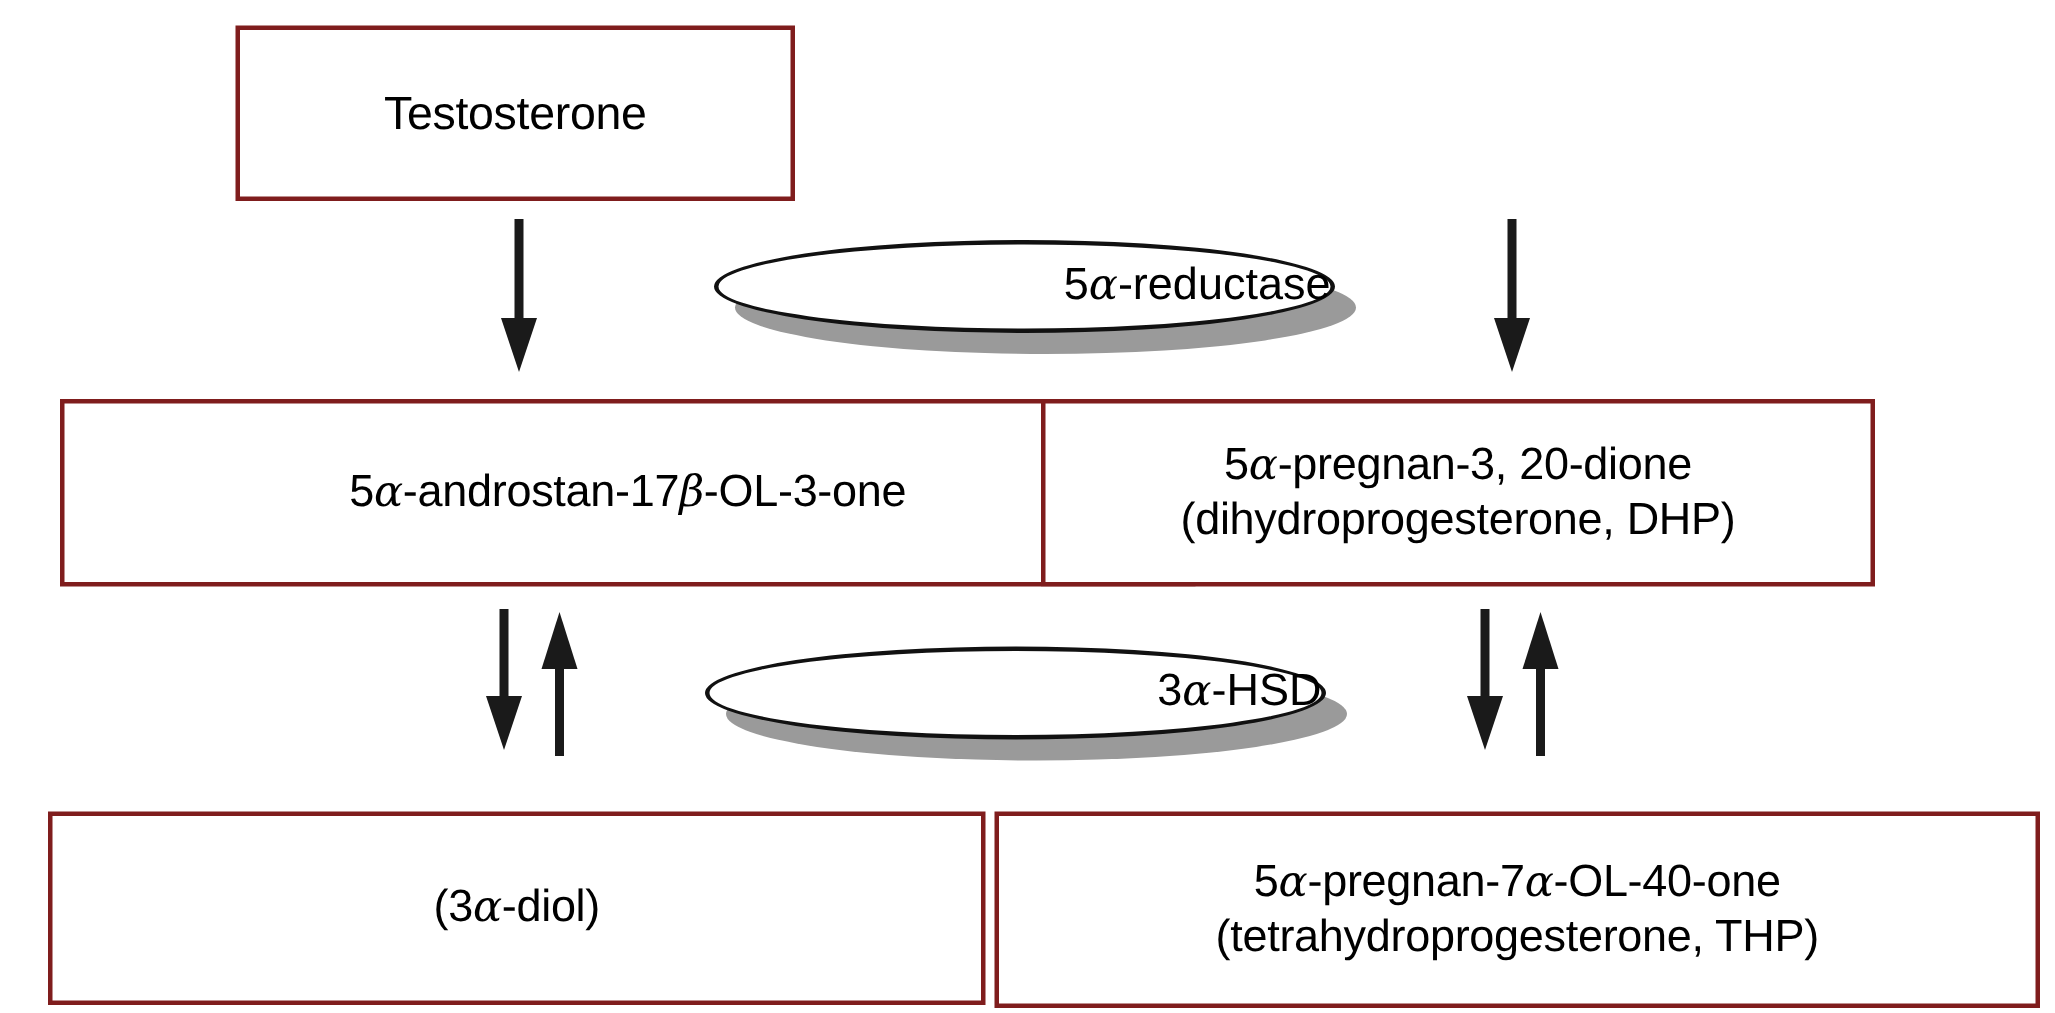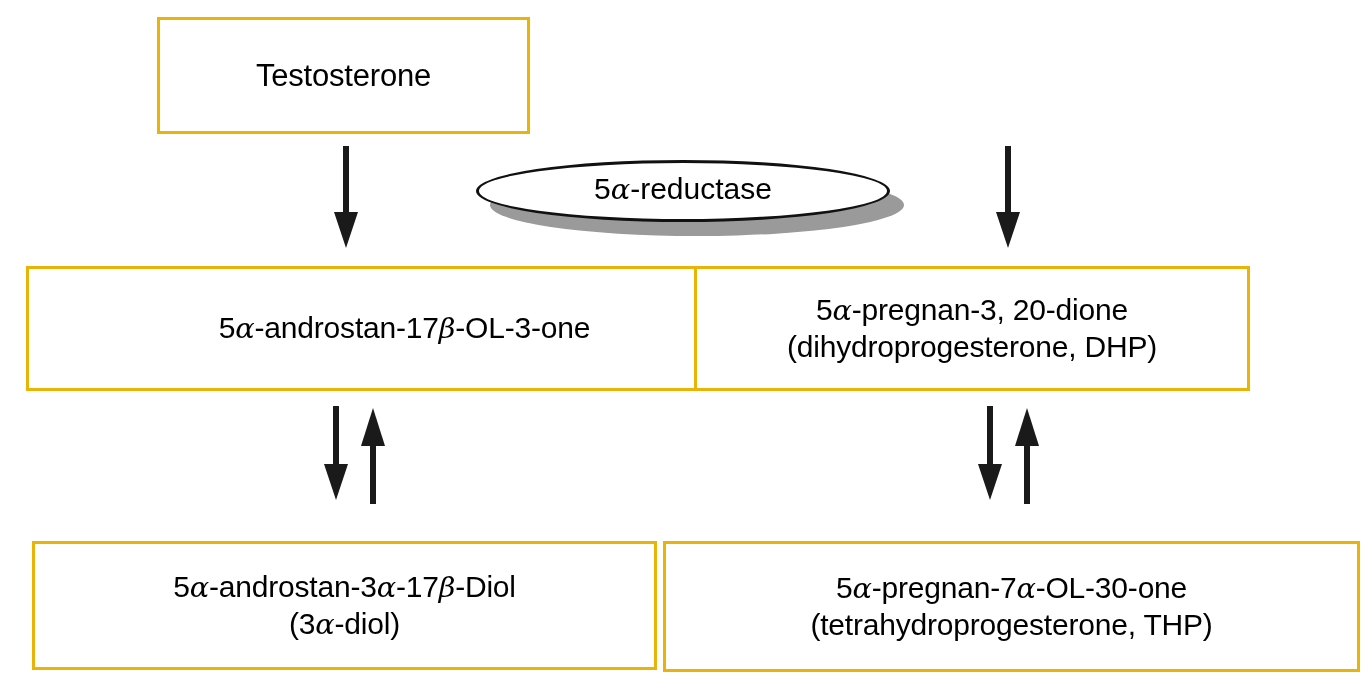--- a/index.html
+++ b/index.html
@@ -11,21 +11,21 @@
     position: relative;
     width: 1370px;
     height: 675px;
     background: #ffffff;
     font-family: "Liberation Sans", sans-serif;
     overflow: hidden;
   }
   .box {
     position: absolute;
     box-sizing: border-box;
-    border: 3px solid #eab308;
+    border: 3px solid #7f1d1d;
     background: #ffffff;
     display: flex;
     flex-direction: column;
     align-items: center;
     justify-content: center;
     text-align: center;
     color: #000000;
   }
   .box .line {
     font-size: 30px;
@@ -59,21 +59,21 @@
     left: 0;
     top: 0;
     width: 100%;
     height: 100%;
     box-sizing: border-box;
     background: #ffffff;
     border: 3.5px solid #111111;
     border-radius: 50%;
     display: flex;
     align-items: center;
-    justify-content: center;
+    justify-content: flex-end;
   }
   .enzyme .label {
     font-size: 30px;
     color: #000000;
     white-space: nowrap;
     position: relative;
     top: -2px;
   }
   
   .arrow {
@@ -110,21 +110,21 @@
 
   <div class="enzyme" style="left:476px; top:160px; width:414px; height:62px;">
     <div class="shadow"></div>
     <div class="face">
       <div class="label">
         <span>5</span><span class="alpha">α</span><span>-reductase</span>
       </div>
     </div>
   </div>
 
-  <div class="box" style="left:26px; top:266px; width:757px; height:125px;">
+  <div class="box" style="left:40px; top:266px; width:757px; height:125px;">
     <div class="line">
       <span>5</span><span class="alpha">α</span><span>-androstan-17</span><span class="beta">β</span><span>-OL-3-one</span>
     </div>
   </div>
 
   <div class="box" style="left:694px; top:266px; width:556px; height:125px;">
     <div class="line">
       <span>5</span><span class="alpha">α</span><span>-pregnan-3, 20-dione</span>
     </div>
     <div class="line">(dihydroprogesterone, DHP)</div>
@@ -151,30 +151,35 @@
     </svg>
   </div>
 
   <div class="arrow" style="left:1013px; top:406px;">
     <svg width="28" height="98" viewBox="0 0 28 98">
       <line x1="14" y1="34" x2="14" y2="98" stroke="#1a1a1a" stroke-width="6"></line>
       <polygon points="2,40 26,40 14,2" fill="#1a1a1a"></polygon>
     </svg>
   </div>
 
+  <div class="enzyme" style="left:470px; top:431px; width:414px; height:62px;">
+    <div class="shadow"></div>
+    <div class="face">
+      <div class="label">
+        <span>3</span><span class="alpha">α</span><span>-HSD</span>
+      </div>
+    </div>
+  </div>
 
   <div class="box" style="left:32px; top:541px; width:625px; height:129px;">
-    <div class="line">
-      <span>5</span><span class="alpha">α</span><span>-androstan-3</span><span class="alpha">α</span><span>-17</span><span class="beta">β</span><span>-Diol</span>
-    </div>
     <div class="line">
       <span>(3</span><span class="alpha">α</span><span>-diol)</span>
     </div>
   </div>
 
   <div class="box" style="left:663px; top:541px; width:697px; height:131px;">
     <div class="line">
-      <span>5</span><span class="alpha">α</span><span>-pregnan-7</span><span class="alpha">α</span><span>-OL-30-one</span>
+      <span>5</span><span class="alpha">α</span><span>-pregnan-7</span><span class="alpha">α</span><span>-OL-40-one</span>
     </div>
     <div class="line">(tetrahydroprogesterone, THP)</div>
   </div>
 
 </div>
 
 </body></html>

